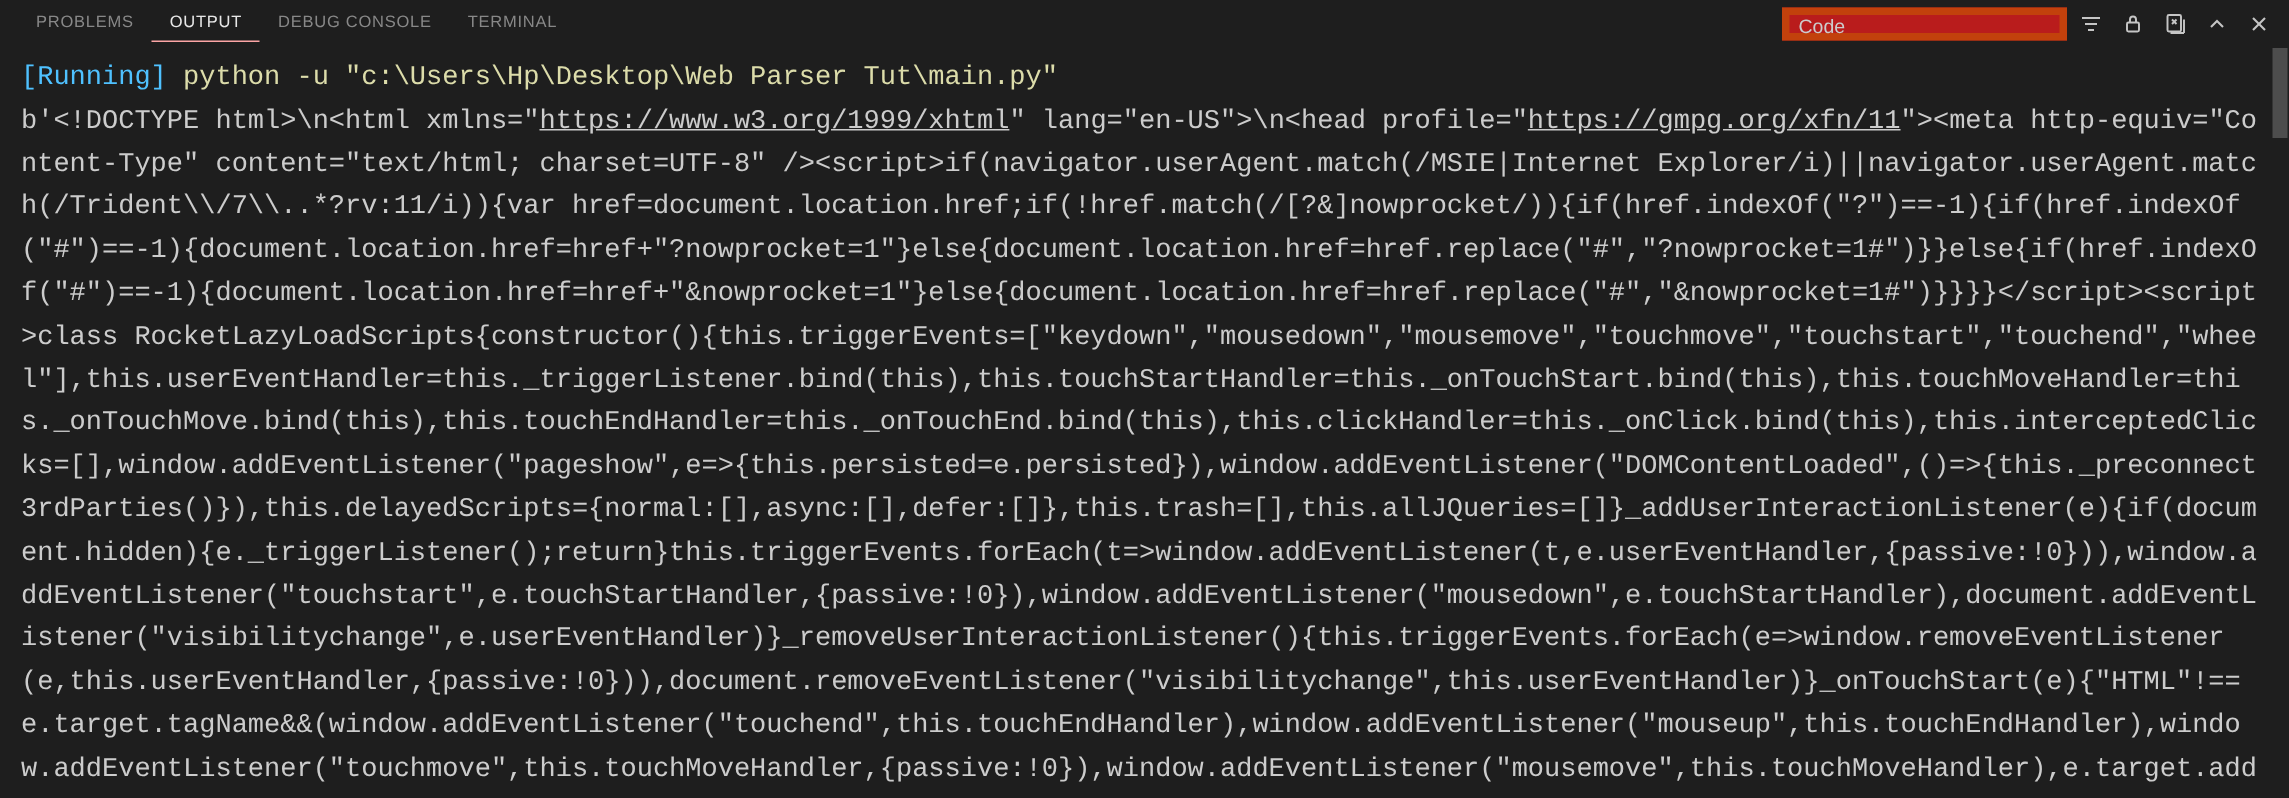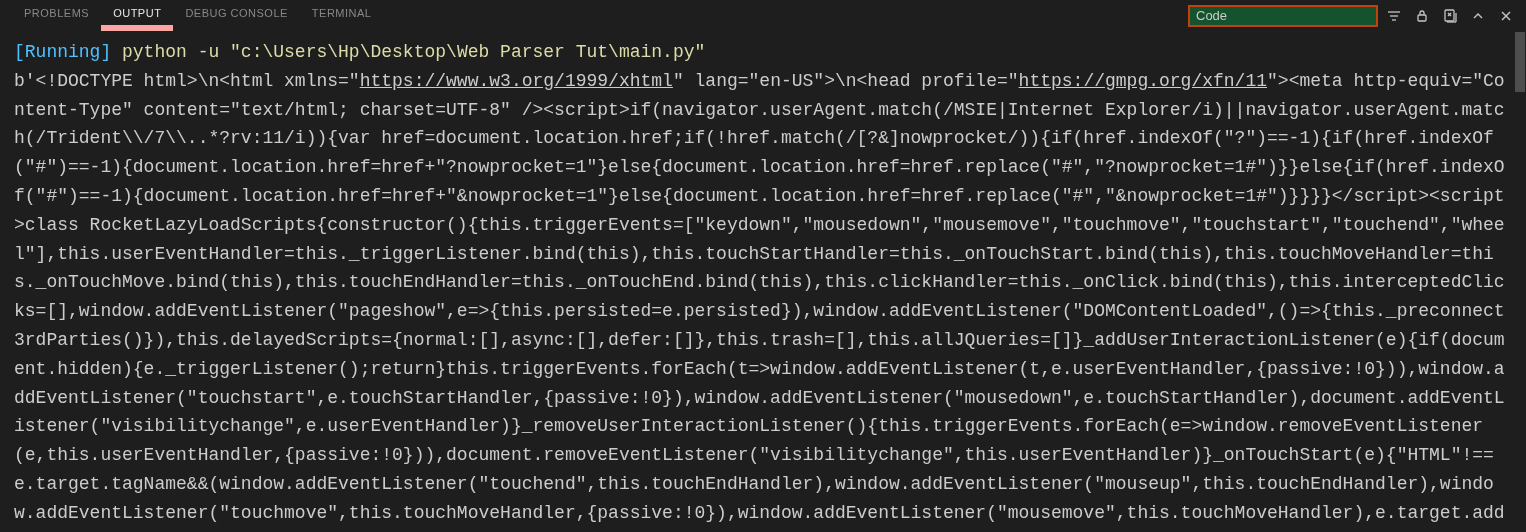--- a/index.html
+++ b/index.html
@@ -29,28 +29,27 @@
   padding: 6px 12px;
   font-size: 11px;
   letter-spacing: 0.5px;
   color: #888;
   cursor: pointer;
   text-transform: uppercase;
   font-family: "Segoe UI", sans-serif;
 }
 .tab.active {
   color: #e7e7e7;
-  border-bottom: 6px solid #fca5a5;
+  border-bottom: 1px solid #fca5a5;
 }
 .spacer { flex: 1; }
 .dropdown {
   display: flex;
-  align-items: center;
-  background: #14532d;
-  border: 2px solid #c2410c;
+  background: #b91c1c;
+  border: 5px solid #c2410c;
   height: 22px;
   padding: 0 6px;
   min-width: 190px;
   font-family: "Segoe UI", sans-serif;
   font-size: 13px;
   color: #cccccc;
   justify-content: space-between;
   margin-right: 8px;
 }
 .dropdown .chev {

